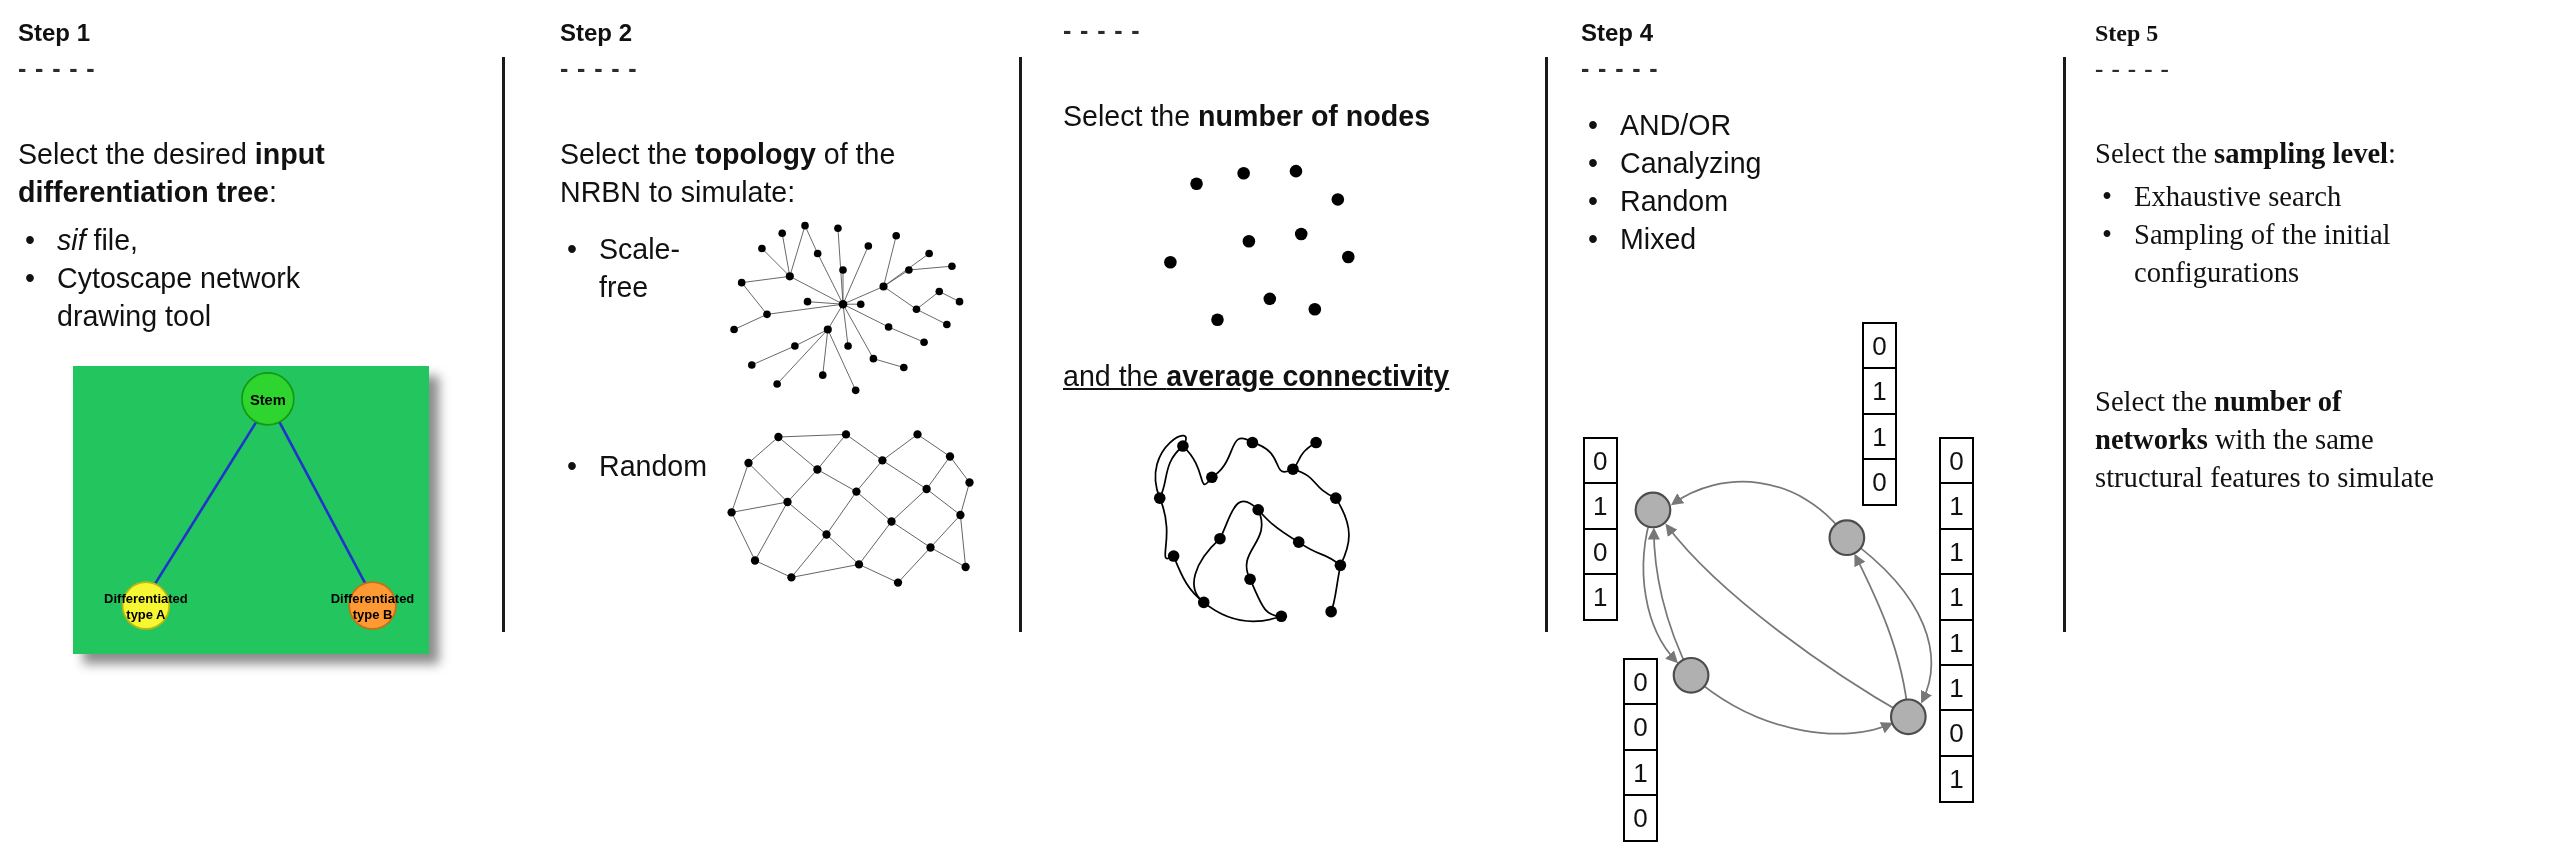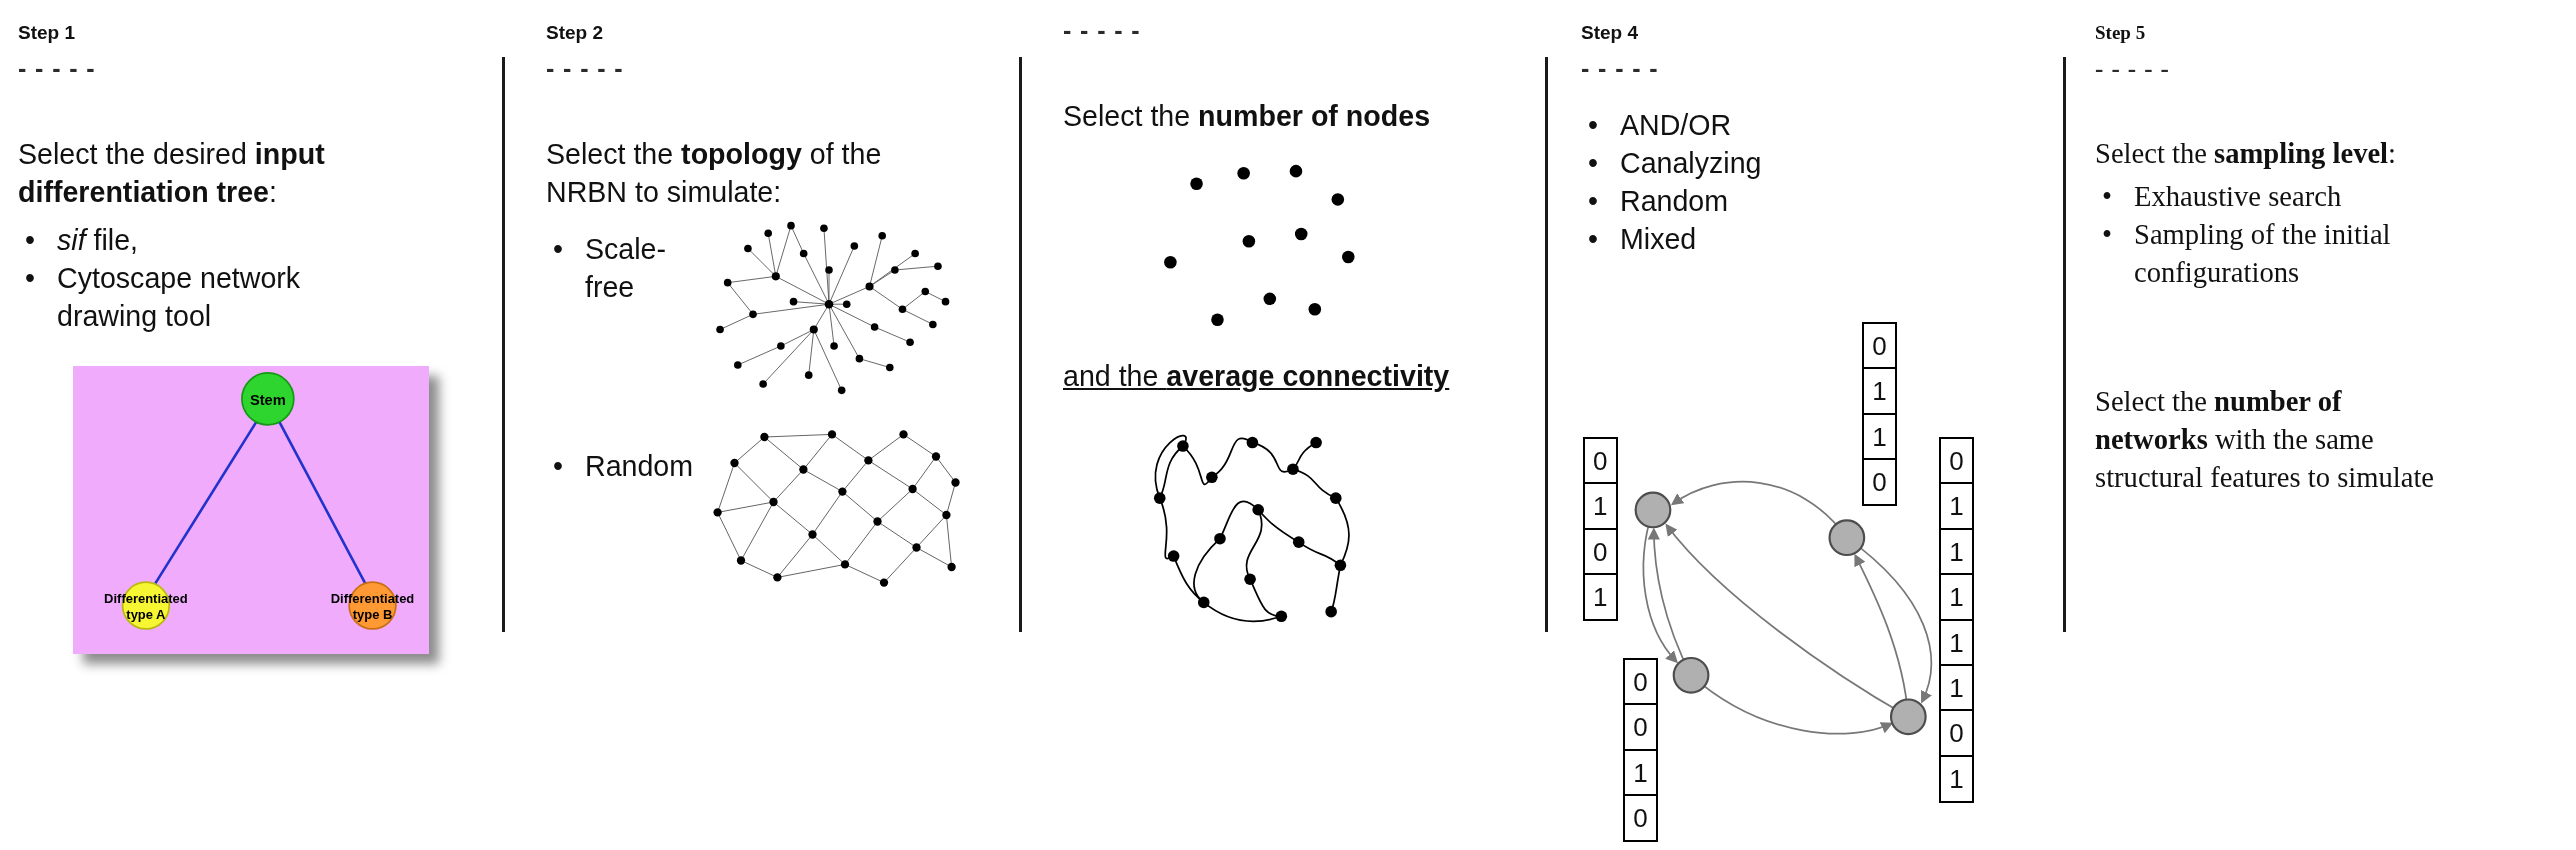--- a/index.html
+++ b/index.html
@@ -1,43 +1,43 @@
 <!DOCTYPE html>
 <html style="font-size:14px"><head>
 <meta charset="utf-8">
 <style>
   * { margin:0; padding:0; box-sizing:border-box; }
   html,body { width:2576px; height:851px; background:#ffffff; overflow:hidden; }
   body { font-family:"Liberation Sans", sans-serif; color:#111; position:relative; }
 
   .col { position:absolute; top:0; height:851px; padding-top:14px; }
   #col1 { left:18px;   width:472px; }
-  #col2 { left:546px;  width:454px; }
+  #col2 { left:560px;  width:454px; }
   #col3 { left:1063px; width:472px; }
   #col4 { left:1581px; width:472px; }
   #col5 { left:2095px; width:472px;font-family:Liberation Serif, serif; }
 
   .divider { position:absolute; top:57px; height:575px; width:2.6px; background:#1a1a1a; }
   #div1 { left:502px; } #div2 { left:1019px; } #div3 { left:1545px; } #div4 { left:2063px; }
 
-  .title  { font-size:19px; font-weight:bold; line-height:38px; }
+  .title  { font-size:24px; font-weight:bold; line-height:38px; }
   .dashes { font-size:25px; font-weight:bold; color:#2b2b2b; line-height:33px; letter-spacing:0.9px; }
   .body-text { font-size:28.6px; line-height:38px; white-space:pre-line; }
   .intro { margin-top:50px; }
   b { font-weight:bold; }
   i { }
 
   .bullets { margin-top:10.4px; }
   .bullet { display:flex; font-size:28.6px; line-height:38px; }
   .b-dot  { width:39px; padding-left:7px; flex:0 0 39px; }
   .b-text { white-space:pre-line; }
 
   
   .tree-box { position:relative; margin:31px 0 0 55px; width:356px; height:288px;
-              background:#f0abfc; box-shadow:10.4px 10.4px 10.4px rgba(0,0,0,0.45); }
+              background:#22c55e; box-shadow:10.4px 10.4px 10.4px rgba(0,0,0,0.45); }
   .tree-box svg { display:block; }
 
   
   .net-row { display:flex; align-items:flex-start; }
   .net-row .bullet { flex:0 0 156px; }
   #row-scalefree { margin-top:1.7px; }
   #row-scalefree .bullet { margin-top:17.3px; }
   #row-random { margin-top:8.7px; }
   #row-random .bullet { margin-top:36px; }
 

